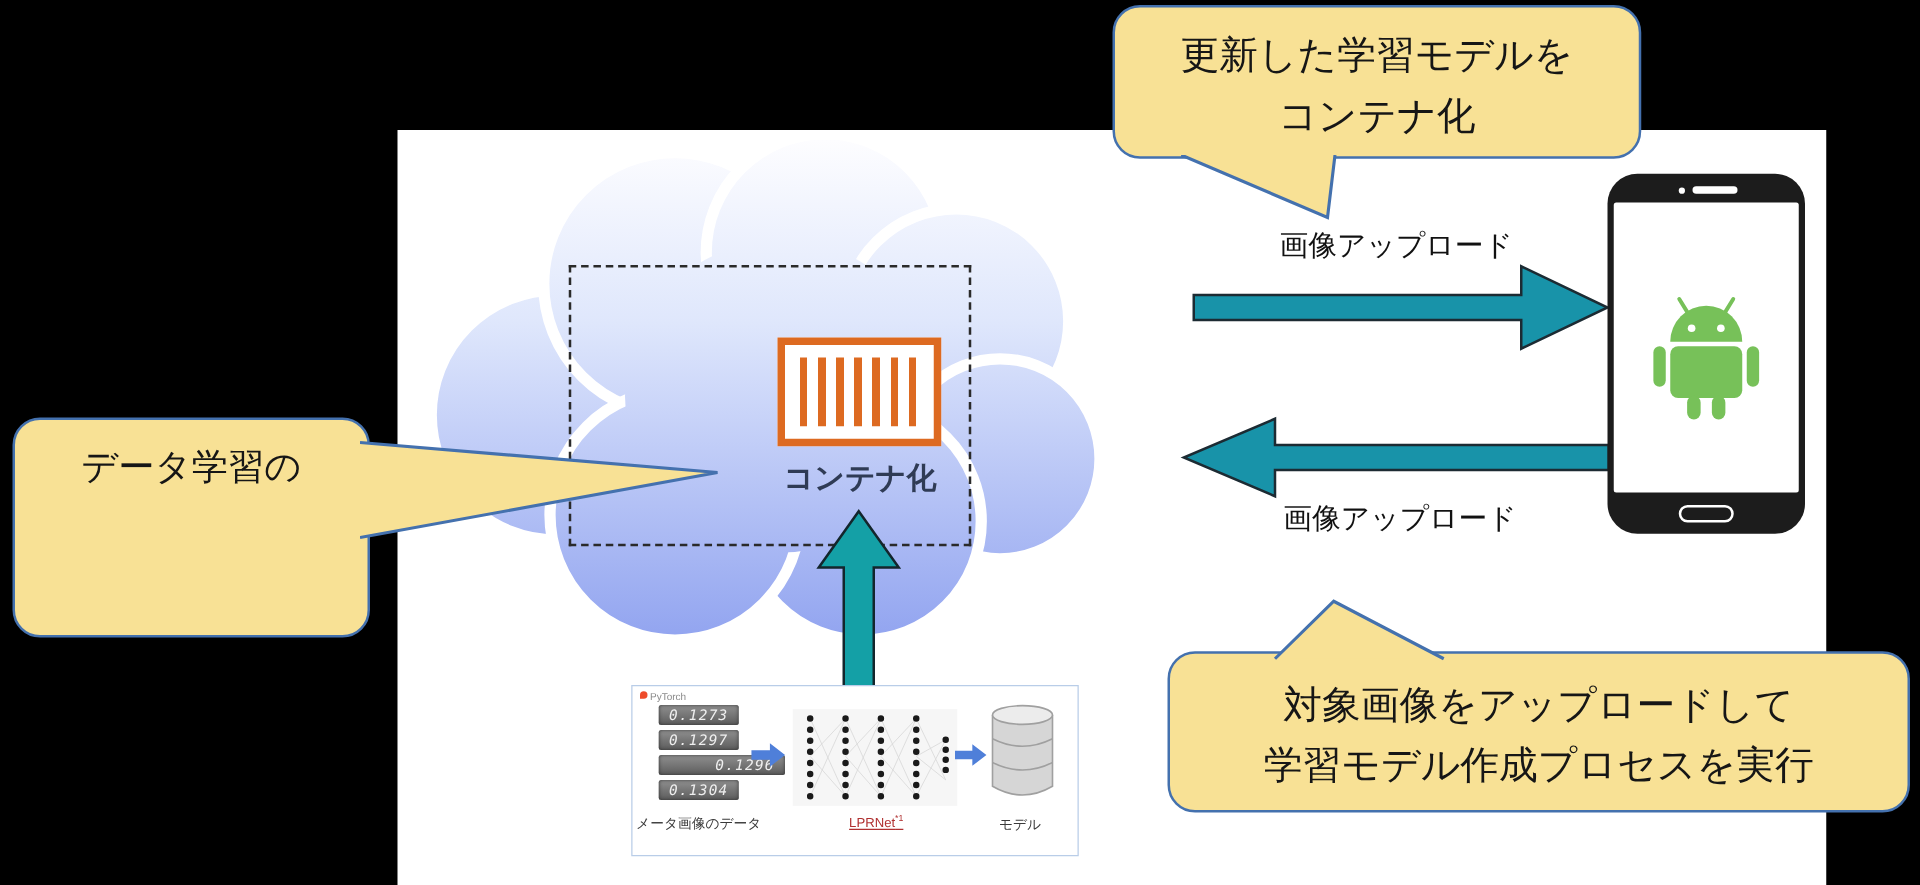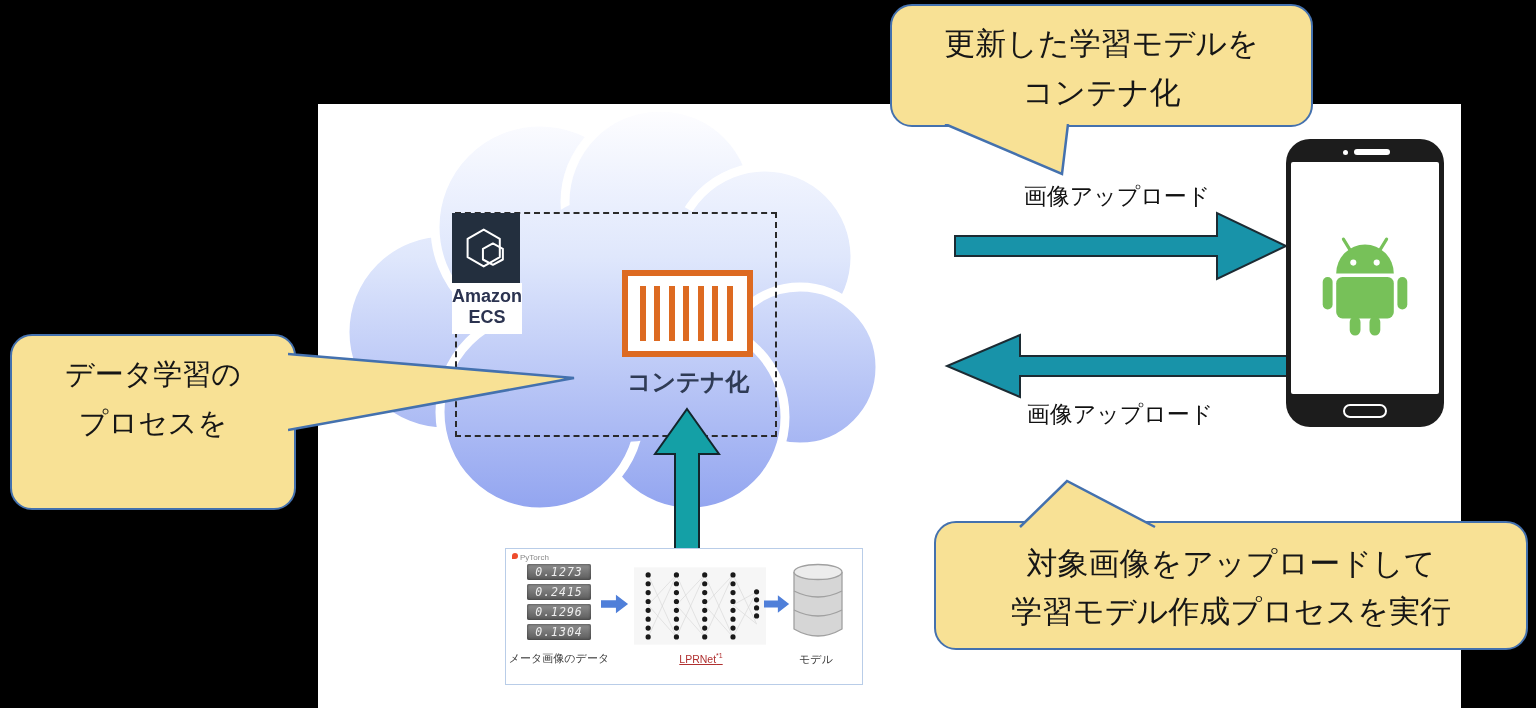--- a/index.html
+++ b/index.html
@@ -80,34 +80,20 @@
       <circle cx="435" cy="145" r="90"></circle>
       <circle cx="470" cy="255" r="80"></circle>
       <circle cx="360" cy="305" r="95"></circle>
       <circle cx="210" cy="300" r="100"></circle>
     </g>
     <circle cx="295" cy="205" r="125" fill="url(#cloudGrad)" stroke="none"></circle>
   </svg>
 
   <div id="dashed-rect" class="abs"></div>
 
-  <div id="ecs-block" class="abs">
-    <div id="ecs-icon">
-      <svg width="46" height="46" viewBox="0 0 60 60">
-        <g fill="none" stroke="#fff" stroke-width="2.6" stroke-linejoin="round">
-          <polygon points="27,6 48,18 48,42 27,54 6,42 6,18"></polygon>
-          <polygon points="39,24 52,31 52,45 39,52 26,45 26,31"></polygon>
-        </g>
-      </svg>
-    </div>
-    <div id="ecs-label">
-      <div>Amazon</div>
-      <div>ECS</div>
-    </div>
-  </div>
 
   <div id="container-icon" class="abs">
     <div id="container-bars"></div>
   </div>
   <div id="container-label" class="abs">コンテナ化</div>
 
   <svg class="abs" style="left:649px;top:406px;" width="76" height="146" viewBox="0 0 76 146">
     <polygon points="38,3 70,48 50,48 50,143 26,143 26,48 6,48" fill="#14A0A6" stroke="#13262c" stroke-width="2"></polygon>
   </svg>
 
@@ -143,22 +129,22 @@
     <div id="home-btn"></div>
   </div>
 
   <div id="pipeline-box" class="abs">
     <div id="pytorch-logo">
       <span id="pytorch-flame"></span>
       <span>PyTorch</span>
     </div>
 
     <div class="meter" style="top:15px;">0.1273</div>
-    <div class="meter" style="top:35px;">0.2415</div>
-    <div class="meter" style="top:55px;">0.1296</div>
+    <div class="meter" style="top:35px;">0.1297</div>
+    <div class="meter" style="top:55px;padding-left:37px;">0.1296</div>
     <div class="meter" style="top:75px;">0.1304</div>
     <div class="pipe-label" style="left:-8px;top:102px;width:122px;">メータ画像のデータ</div>
 
     <svg style="position:absolute;left:95px;top:44px;" width="28" height="22" viewBox="0 0 30 22">
       <polygon points="0,7 16,7 16,1 29,11 16,21 16,15 0,15" fill="#4F7FD9"></polygon>
     </svg>
 
     <svg style="position:absolute;left:128px;top:16px;" width="132" height="82" viewBox="0 0 140 82">
       <rect x="0" y="0" width="140" height="82" fill="#f6f6f6"></rect>
       <path fill="none" stroke="#d8d8d8" stroke-width="0.7" d="M15,8 L45,74 M15,74 L45,8 M15,40 L45,8 M15,40 L45,74
@@ -193,21 +179,20 @@
   <div id="bubble-top" class="abs bubble">
     <div class="ln">更新した学習モデルを</div>
     <div class="ln">コンテナ化</div>
   </div>
   <svg class="abs tail" style="left:935px;top:124px;" width="140" height="56" viewBox="0 0 140 56">
     <path d="M10,0 L127,50 L133,0" fill="#F8E195" stroke="#4471AE" stroke-width="2.5"></path>
   </svg>
 
   <div id="bubble-left" class="abs bubble">
     <div class="ln">データ学習の</div>
-    <div class="ln">プロセスを</div>
   </div>
   <svg class="abs tail" style="left:288px;top:352px;" width="292" height="82" viewBox="0 0 292 82">
     <path d="M0,2 L286,26 L0,78" fill="#F8E195" stroke="#4471AE" stroke-width="2.5"></path>
   </svg>
 
   <div id="bubble-br" class="abs bubble">
     <div class="ln">対象画像をアップロードして</div>
     <div class="ln">学習モデル作成プロセスを実行</div>
   </div>
   <svg class="abs tail" style="left:1012px;top:477px;" width="150" height="52" viewBox="0 0 150 52">

